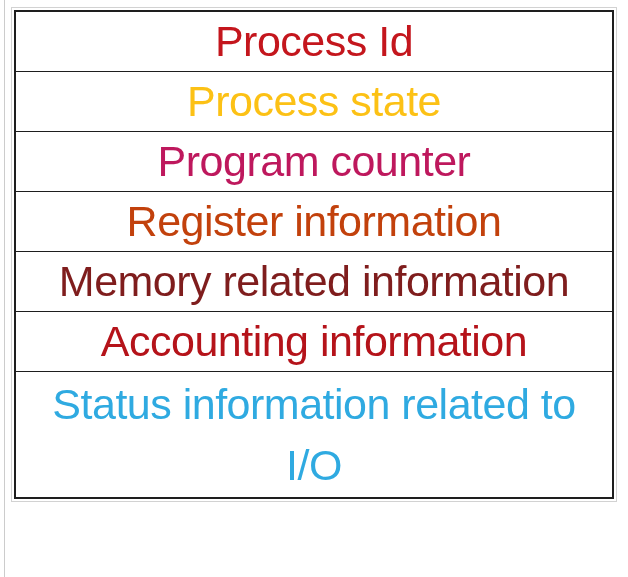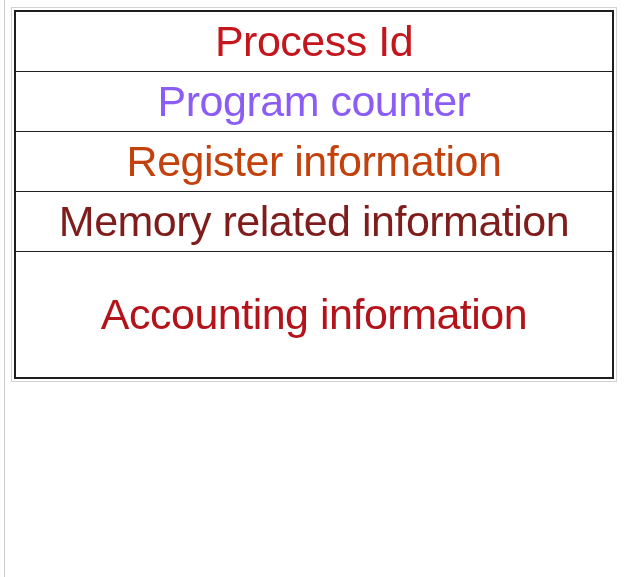--- a/index.html
+++ b/index.html
@@ -61,25 +61,32 @@
 </head>
 <body>
 
 <div class="page">
   <div class="edge-line"></div>
   <div class="pcb-table">
       <div class="pcb-row">
         <span class="row-label" style="color: rgb(196, 22, 29);">Process Id</span>
       </div>
       <div class="pcb-row">
-        <span class="row-label" style="color: #8b5cf6;">Program counter</span>
+        <span class="row-label" style="color: rgb(252, 193, 21);">Process state</span>
+      </div>
+      <div class="pcb-row">
+        <span class="row-label" style="color: #be185d;">Program counter</span>
       </div>
       <div class="pcb-row">
         <span class="row-label" style="color: #c2410c;">Register information</span>
       </div>
       <div class="pcb-row">
         <span class="row-label" style="color: #7f1d1d;">Memory related information</span>
       </div>
       <div class="pcb-row">
         <span class="row-label" style="color: rgb(181, 19, 26); text-align: center;">Accounting information</span>
       </div>
+      <div class="pcb-row">
+        <span class="row-label" style="color: rgb(47, 170, 225);">Status information related to
+I/O</span>
+      </div>
     </div>
 </div>
 
 </body></html>

